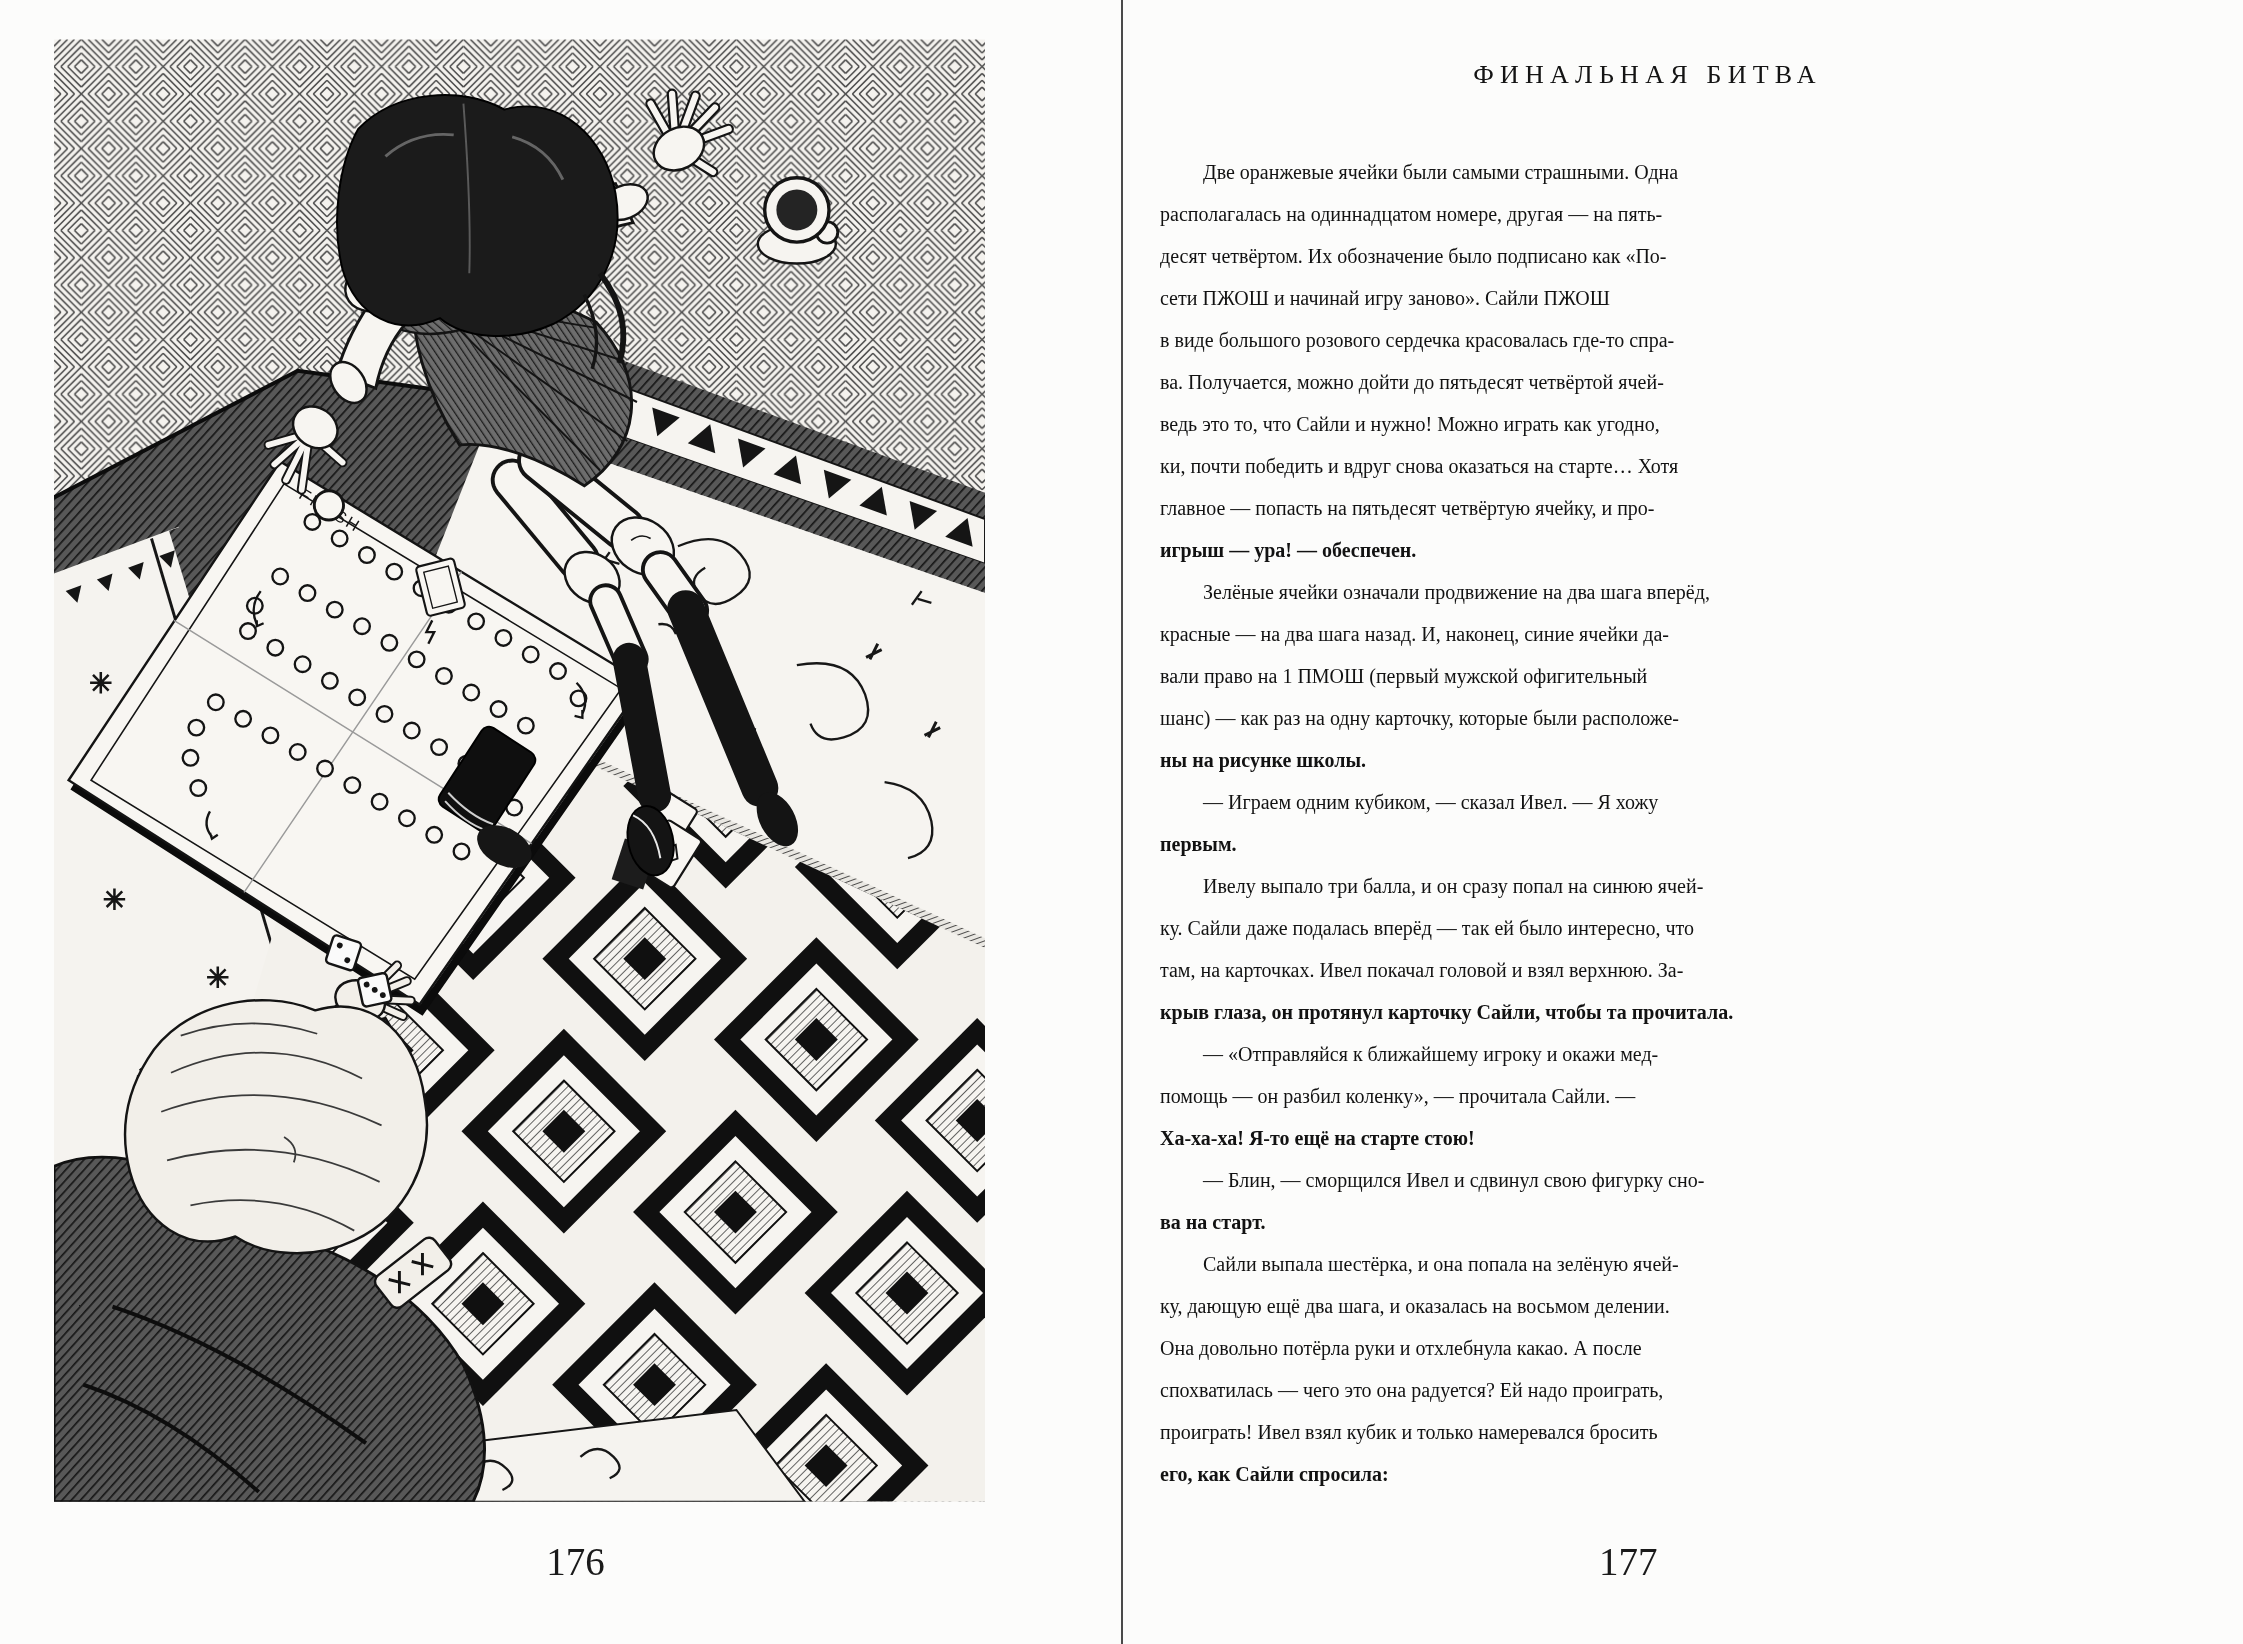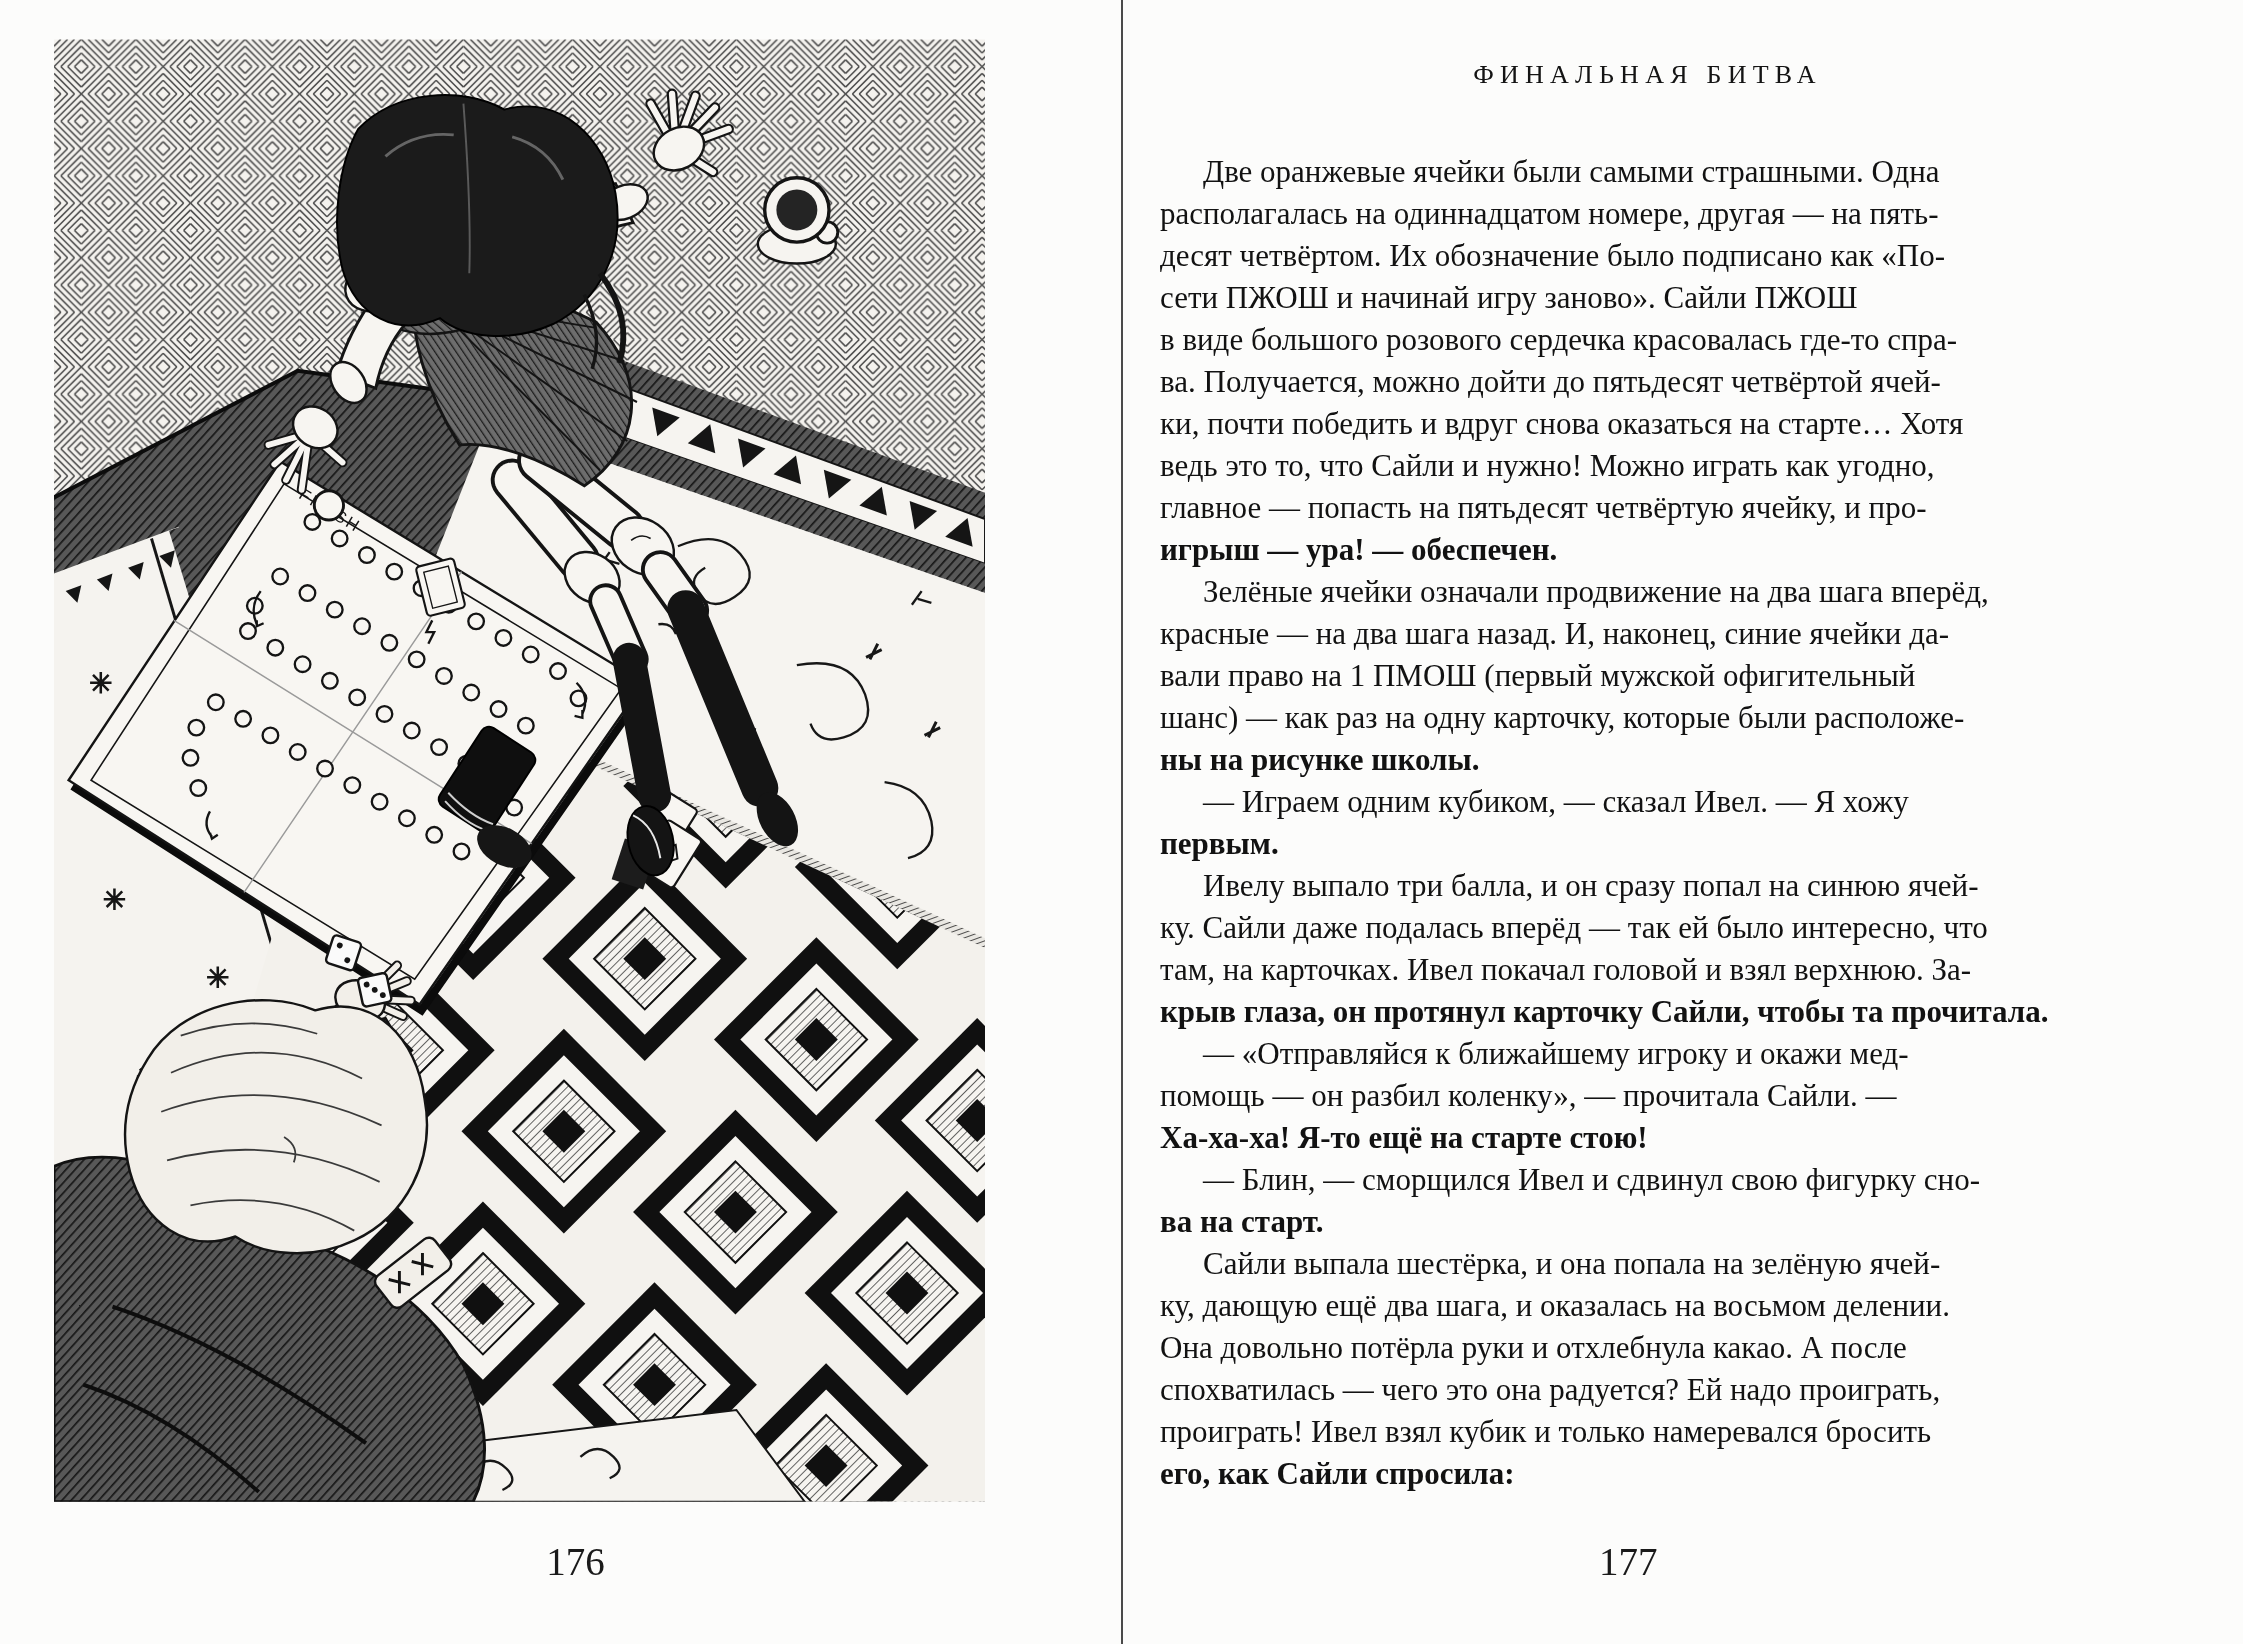--- a/index.html
+++ b/index.html
@@ -15,21 +15,21 @@
   .illu{position:absolute;left:54px;top:39px;width:931px;height:1463px;}
   .pagenum{position:absolute;top:1539px;font-size:39px;color:#1a1a1a;}
   .pagenum-left{left:507px;width:137px;text-align:center;}
   .pagenum-right{left:476px;width:146px;text-align:left;}
   .running-head{
     position:absolute;left:37px;top:60px;width:975px;text-align:center;
     font-size:26px;letter-spacing:0.24em;color:#141414;
   }
   .bodytext{
     position:absolute;left:37px;top:151px;width:975px;
-    font-size:31px;line-height:42px;color:#121212;
+    font-size:20px;line-height:42px;color:#121212;
   }
   .bodytext .line{
     height:42px;overflow:hidden;white-space:nowrap;
     text-align:justify;
   }
   .bodytext .line::after{content:"";display:inline-block;width:100%;}
   .bodytext .line.last{text-align:left;font-weight:bold;}
   .bodytext .line.last::after{width:0;}
   .bodytext .line.indent{text-indent:43px;}
   svg text{font-family:"Liberation Sans", sans-serif;}
@@ -410,22 +410,22 @@
 <div class="page page-right">
   <div class="running-head">ФИНАЛЬНАЯ БИТВА</div>
 
   <div class="bodytext" id="body-text">
       <div class="line indent">Две оранжевые ячейки были самыми страшными. Одна</div>
       <div class="line">располагалась на одиннадцатом номере, другая — на пять-</div>
       <div class="line">десят четвёртом. Их обозначение было подписано как «По-</div>
       <div class="line">сети ПЖОШ и начинай игру заново». Сайли ПЖОШ</div>
       <div class="line">в виде большого розового сердечка красовалась где-то спра-</div>
       <div class="line">ва. Получается, можно дойти до пятьдесят четвёртой ячей-</div>
+      <div class="line">ведь это то, что Сайли и нужно! Можно играть как угодно,</div>
       <div class="line">ки, почти победить и вдруг снова оказаться на старте… Хотя</div>
-      <div class="line">ведь это то, что Сайли и нужно! Можно играть как угодно,</div>
       <div class="line">главное — попасть на пятьдесят четвёртую ячейку, и про-</div>
       <div class="line last">игрыш — ура! — обеспечен.</div>
       <div class="line indent">Зелёные ячейки означали продвижение на два шага вперёд,</div>
       <div class="line">красные — на два шага назад. И, наконец, синие ячейки да-</div>
       <div class="line">вали право на 1 ПМОШ (первый мужской офигительный</div>
       <div class="line">шанс) — как раз на одну карточку, которые были расположе-</div>
       <div class="line last">ны на рисунке школы.</div>
       <div class="line indent">— Играем одним кубиком, — сказал Ивел. — Я хожу</div>
       <div class="line last">первым.</div>
       <div class="line indent">Ивелу выпало три балла, и он сразу попал на синюю ячей-</div>

